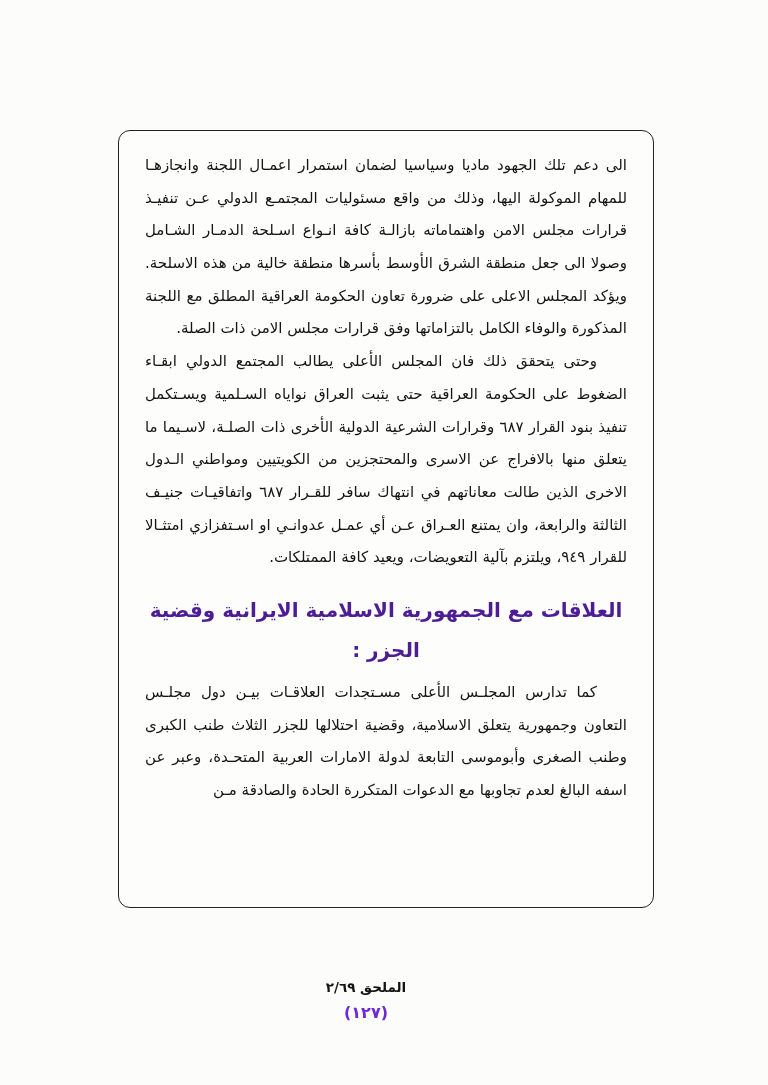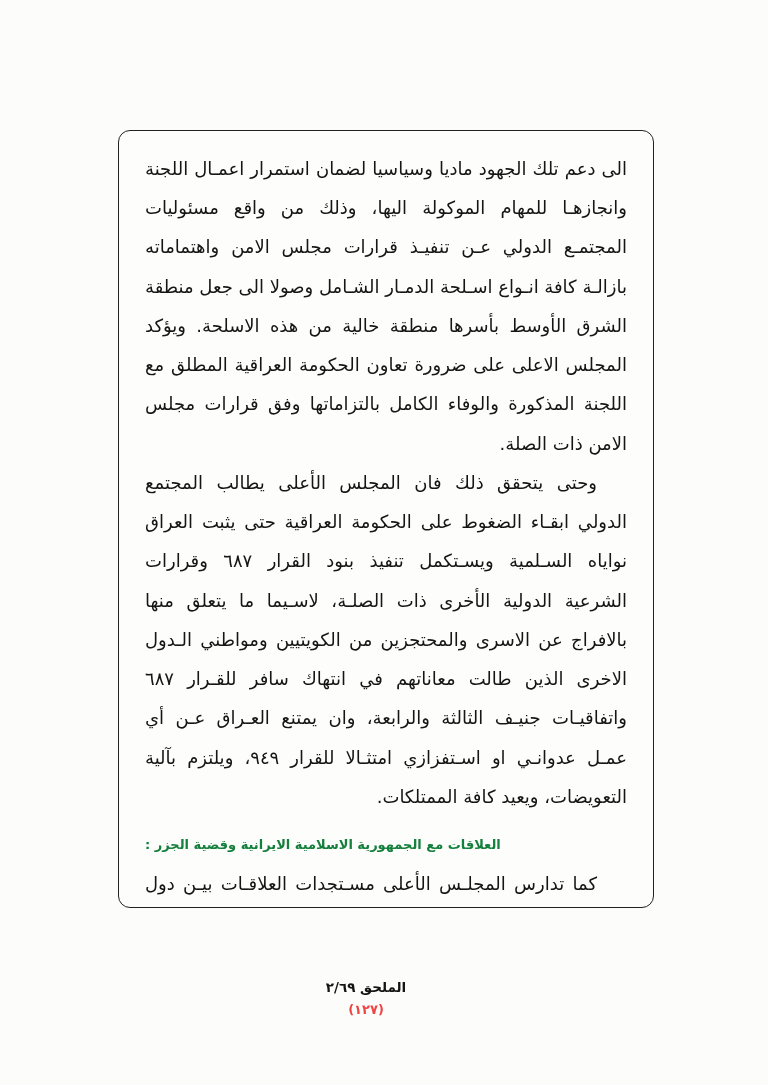--- a/index.html
+++ b/index.html
@@ -31,55 +31,55 @@
     direction: rtl;
     text-align: justify;
     font-size: 15px;
     line-height: 2.18;
     letter-spacing: 0.1px;
   }
   .para {
     margin: 0;
     direction: rtl;
     text-align: justify;
-    font-size: 18px;
+    font-size: 15px;
     line-height: 2.18;
     color: #151515;
   }
   .para.indent {
     text-indent: 30px;
   }
   .section-heading {
     direction: rtl;
-    text-align: left;
-    font-size: 13px;
+    text-align: center;
+    font-size: 20px;
     font-weight: bold;
     margin: 16px 0 6px 0;
-    color: #15803d;
+    color: #4c1d95;
     line-height: 2;
   }
   .page-footer {
     position: absolute;
     top: 976px;
     left: 0;
     width: 732px;
     text-align: center;
     direction: rtl;
   }
   .annex-label {
     font-size: 13.5px;
     font-weight: bold;
     line-height: 1.7;
     color: #141414;
   }
   .page-number {
-    font-size: 13px;
+    font-size: 16px;
     font-weight: bold;
     line-height: 1.7;
-    color: #ef4444;
+    color: #6d28d9;
   }
 </style>
 </head>
 <body>
 
 <div class="page">
 
   <div class="page-frame">
     <div class="body-text">
 

